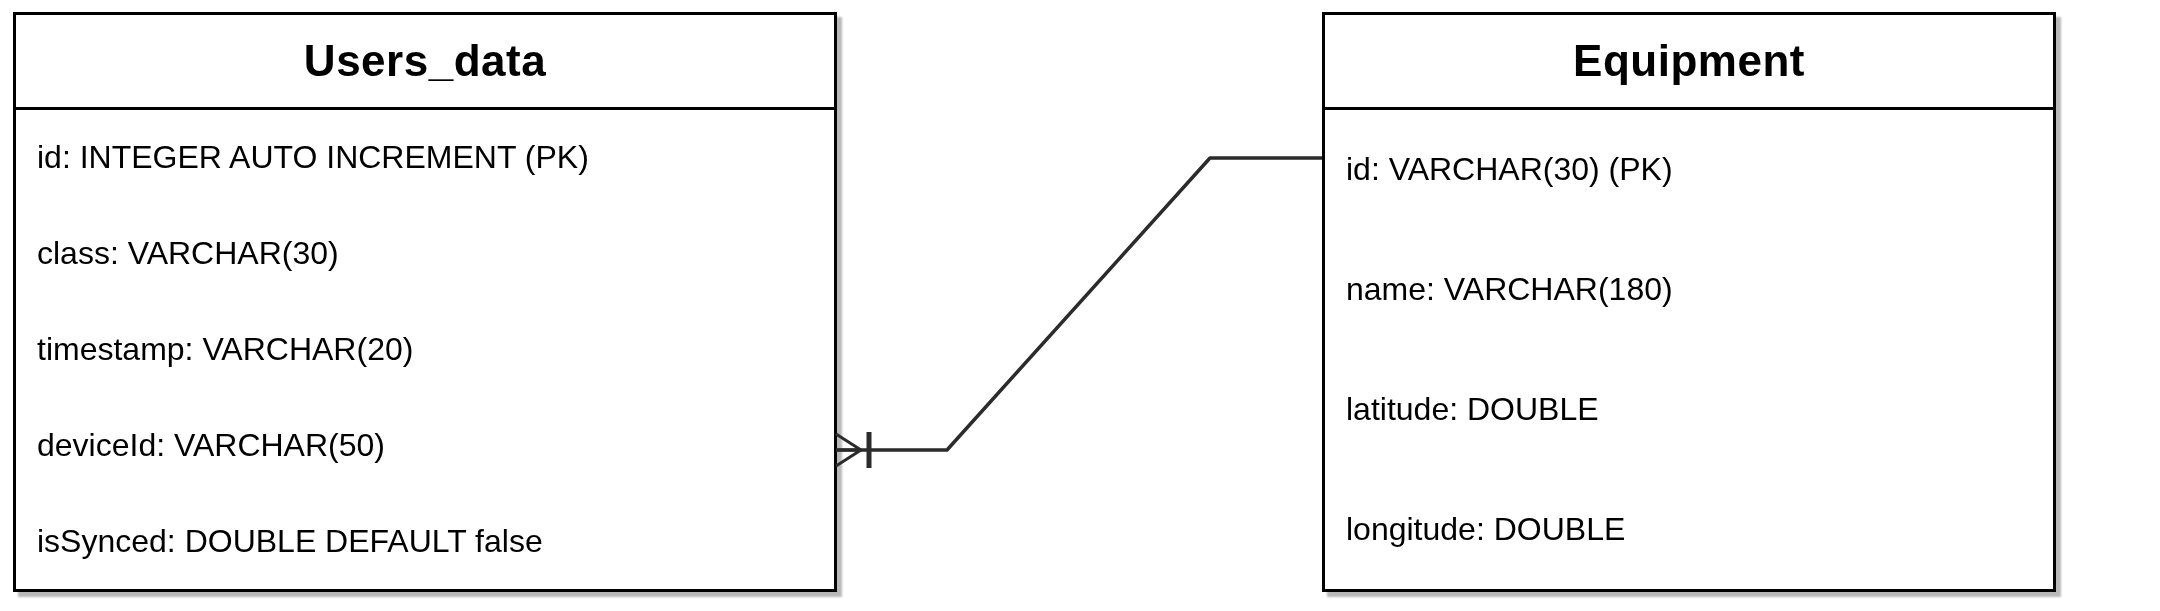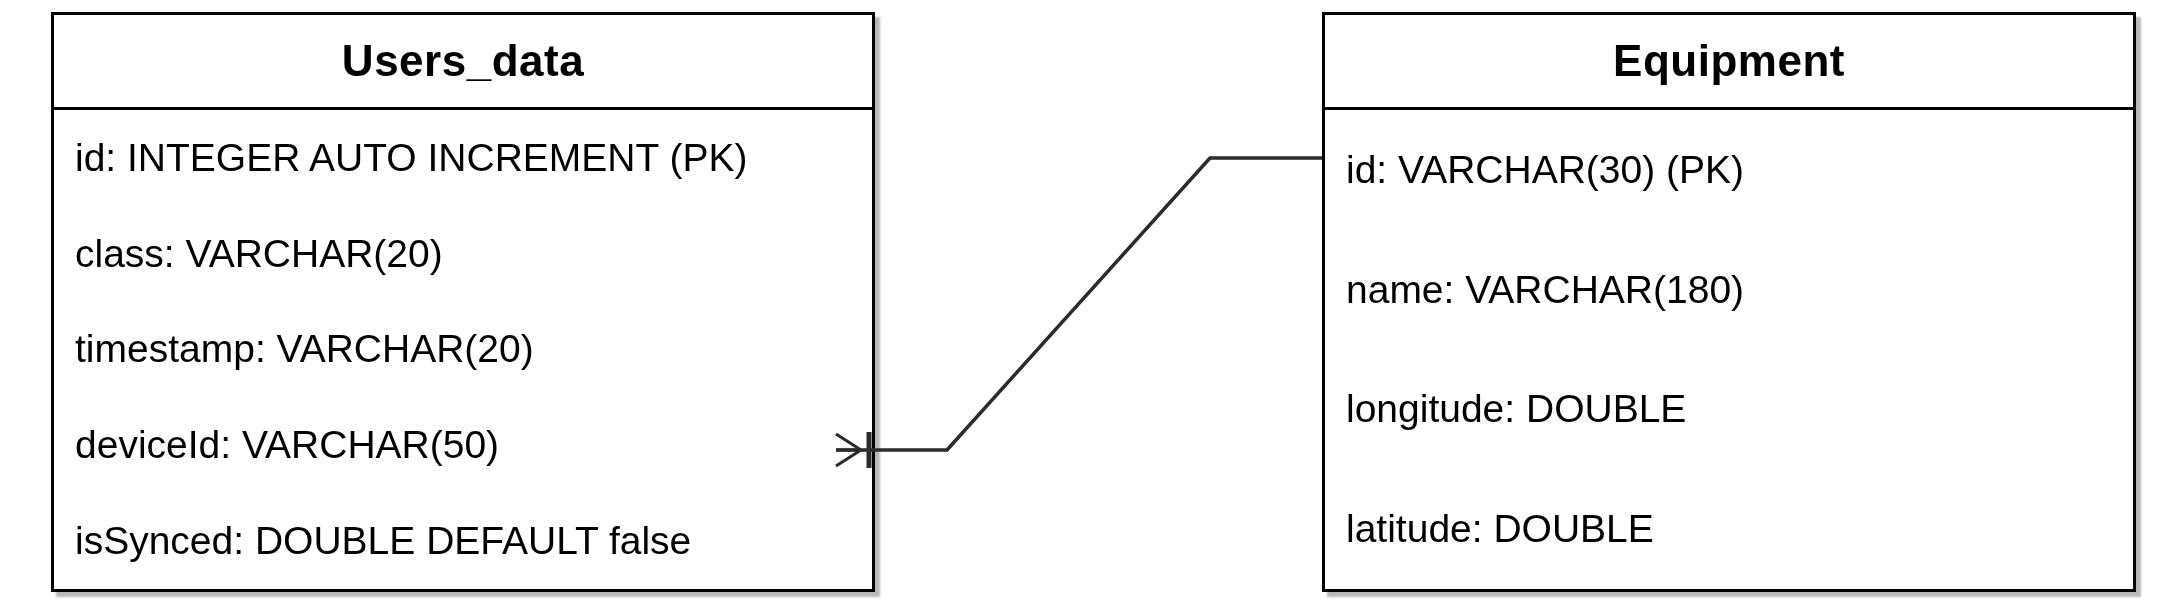--- a/index.html
+++ b/index.html
@@ -20,22 +20,22 @@
     position: absolute;
     top: 12px;
     height: 580px;
     background: #ffffff;
     border: 3px solid #000000;
     box-sizing: border-box;
     box-shadow: 5px 5px 2px rgba(0,0,0,0.28);
     display: flex;
     flex-direction: column;
   }
-  #table-0 { left: 13px;  width: 824px; margin-left: 38px; }
-  #table-1 { left: 1322px; width: 814px; }
+  #table-0 { left: 13px;  width: 824px; }
+  #table-1 { left: 1322px; width: 734px; }
   .er-header {
     height: 92px;
     flex: 0 0 92px;
     border-bottom: 3px solid #000000;
     display: flex;
     align-items: center;
     justify-content: center;
     font-size: 44px;
     font-weight: bold;
     letter-spacing: 0.5px;
@@ -44,21 +44,21 @@
     flex: 1 1 auto;
     display: flex;
     flex-direction: column;
   }
   .er-row {
     flex: 1 1 0;
     display: flex;
     align-items: center;
     padding-left: 21px;
     padding-right: 8px;
-    font-size: 39px;
+    font-size: 32px;
     white-space: nowrap;
     overflow: hidden;
   }
   #connector-layer {
     position: absolute;
     left: 0;
     top: 0;
     width: 2160px;
     height: 611px;
     pointer-events: none;
@@ -66,34 +66,34 @@
 </style>
 </head>
 <body>
 
 <div id="canvas">
 
   <div class="er-table" id="table-0">
     <div class="er-header">Users_data</div>
     <div class="er-body">
       <div class="er-row">id: INTEGER AUTO INCREMENT (PK)</div>
-      <div class="er-row">class: VARCHAR(20)</div>
+      <div class="er-row">class: VARCHAR(30)</div>
       <div class="er-row">timestamp: VARCHAR(20)</div>
       <div class="er-row">deviceId: VARCHAR(50)</div>
       <div class="er-row">isSynced: DOUBLE DEFAULT false</div>
     </div>
   </div>
 
   <div class="er-table" id="table-1">
     <div class="er-header">Equipment</div>
     <div class="er-body">
       <div class="er-row">id: VARCHAR(30) (PK)</div>
       <div class="er-row">name: VARCHAR(180)</div>
+      <div class="er-row">latitude: DOUBLE</div>
       <div class="er-row">longitude: DOUBLE</div>
-      <div class="er-row">latitude: DOUBLE</div>
     </div>
   </div>
 
   <svg id="connector-layer" viewBox="0 0 2160 611" xmlns="http://www.w3.org/2000/svg">
 
     <path d="M 836 450 L 947 450 L 1210 158 L 1322 158" fill="none" stroke="#2b2b2b" stroke-width="3.5" stroke-linejoin="round"></path>
 
     <g>
       <path d="M 861 450 L 836 434 M 861 450 L 836 450 M 861 450 L 836 466" fill="none" stroke="#2b2b2b" stroke-width="3"></path>
     </g>

